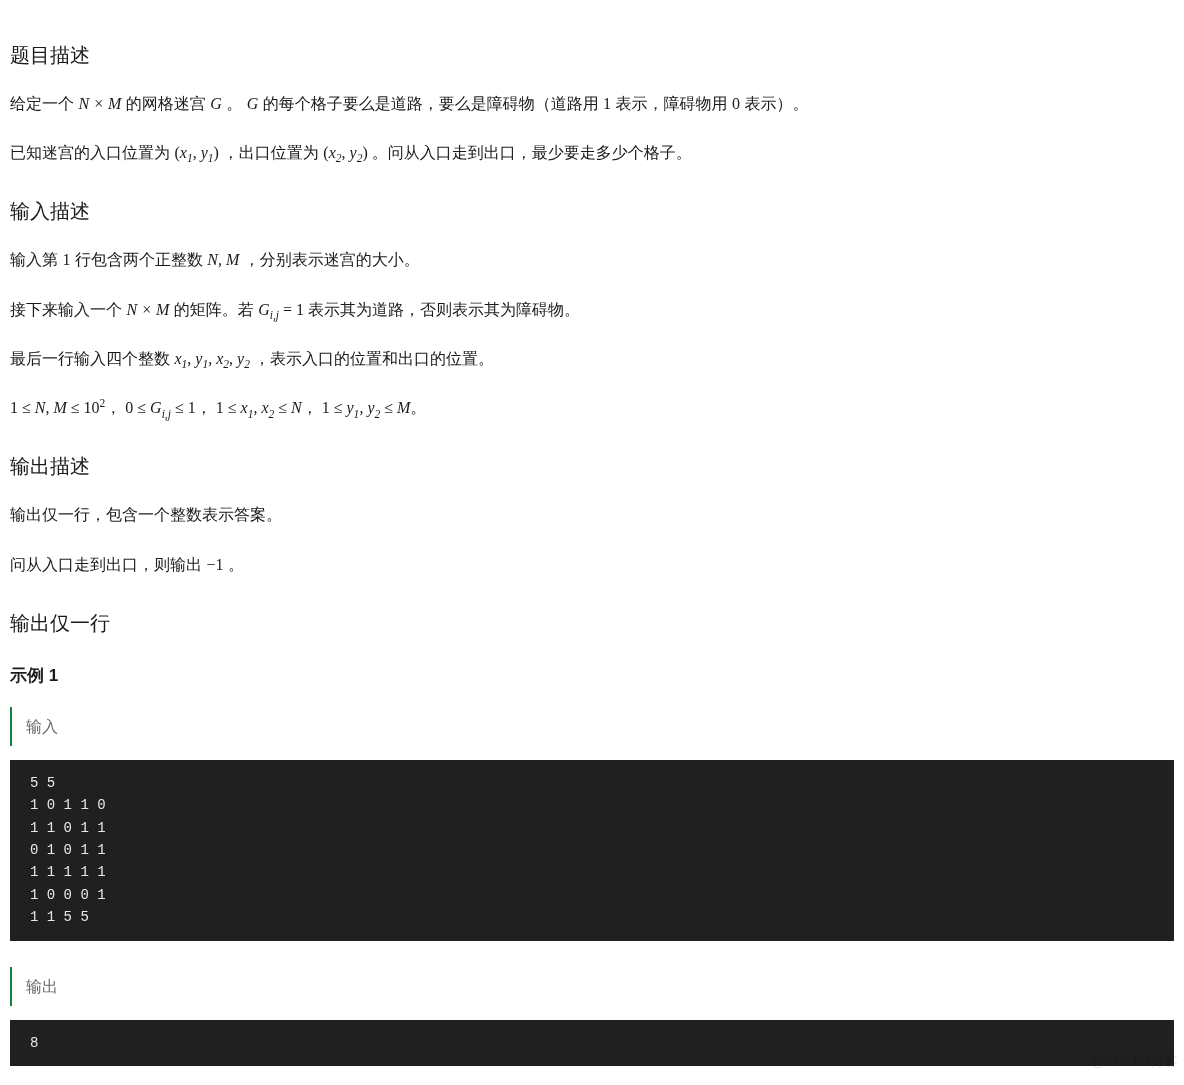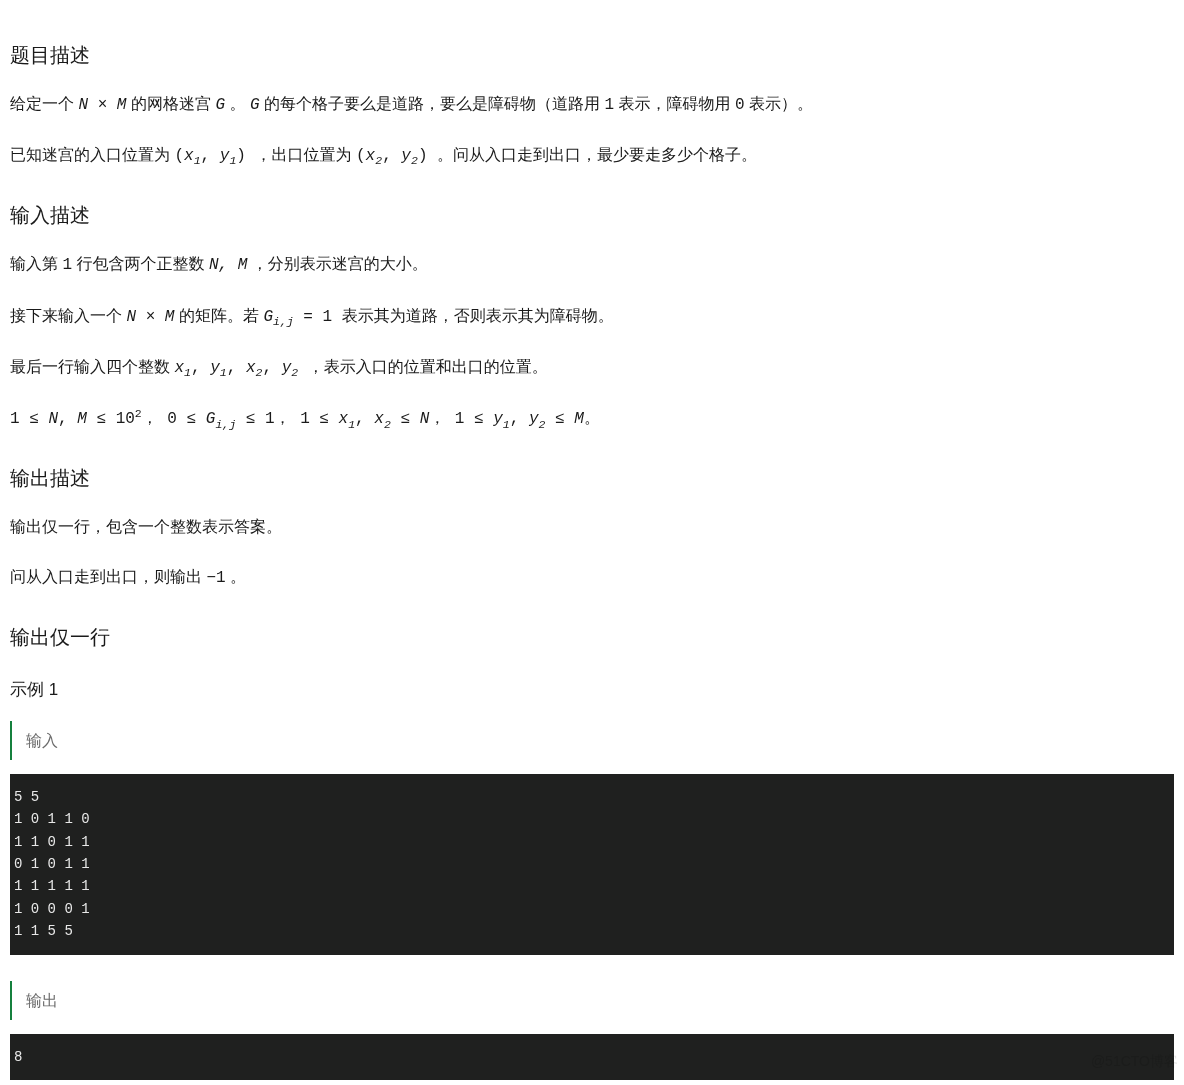--- a/index.html
+++ b/index.html
@@ -12,50 +12,50 @@
   padding: 10px;
   max-width: 1184px;
 }
 h2 {
   font-size: 20px;
   font-weight: 400;
   margin: 28px 0 18px 0;
 }
 h3.example-title {
   font-size: 17px;
-  font-weight: 400;
+  font-weight: 700;
   margin: 22px 0 16px 0;
 }
 p {
   margin: 0 0 22px 0;
   font-size: 16px;
 }
 .math {
-  font-family: Liberation Mono, monospace;
+  font-family: Liberation Serif, serif;
   font-style: italic;
 }
 .math-up {
   font-style: normal;
 }
 sub {
   font-size: 0.72em;
   font-style: italic;
   line-height: 0;
 }
 .io-label {
   border-left: 2px solid #15803d;
   padding: 6px 14px;
   margin: 0 0 14px 0;
   color: #6b6b6b;
   font-size: 16px;
 }
 pre.codeblock {
   background: #1f201f;
   color: #e8e8e8;
-  padding: 12px 4px;
+  padding: 12px 20px;
   margin: 0 0 26px 0;
   font-family: "SFMono-Regular", Consolas, "Liberation Mono", Menlo, monospace;
   font-size: 14px;
   line-height: 1.6;
   white-space: pre;
   overflow-x: auto;
 }
 .watermark {
   position: fixed;
   right: 6px;

